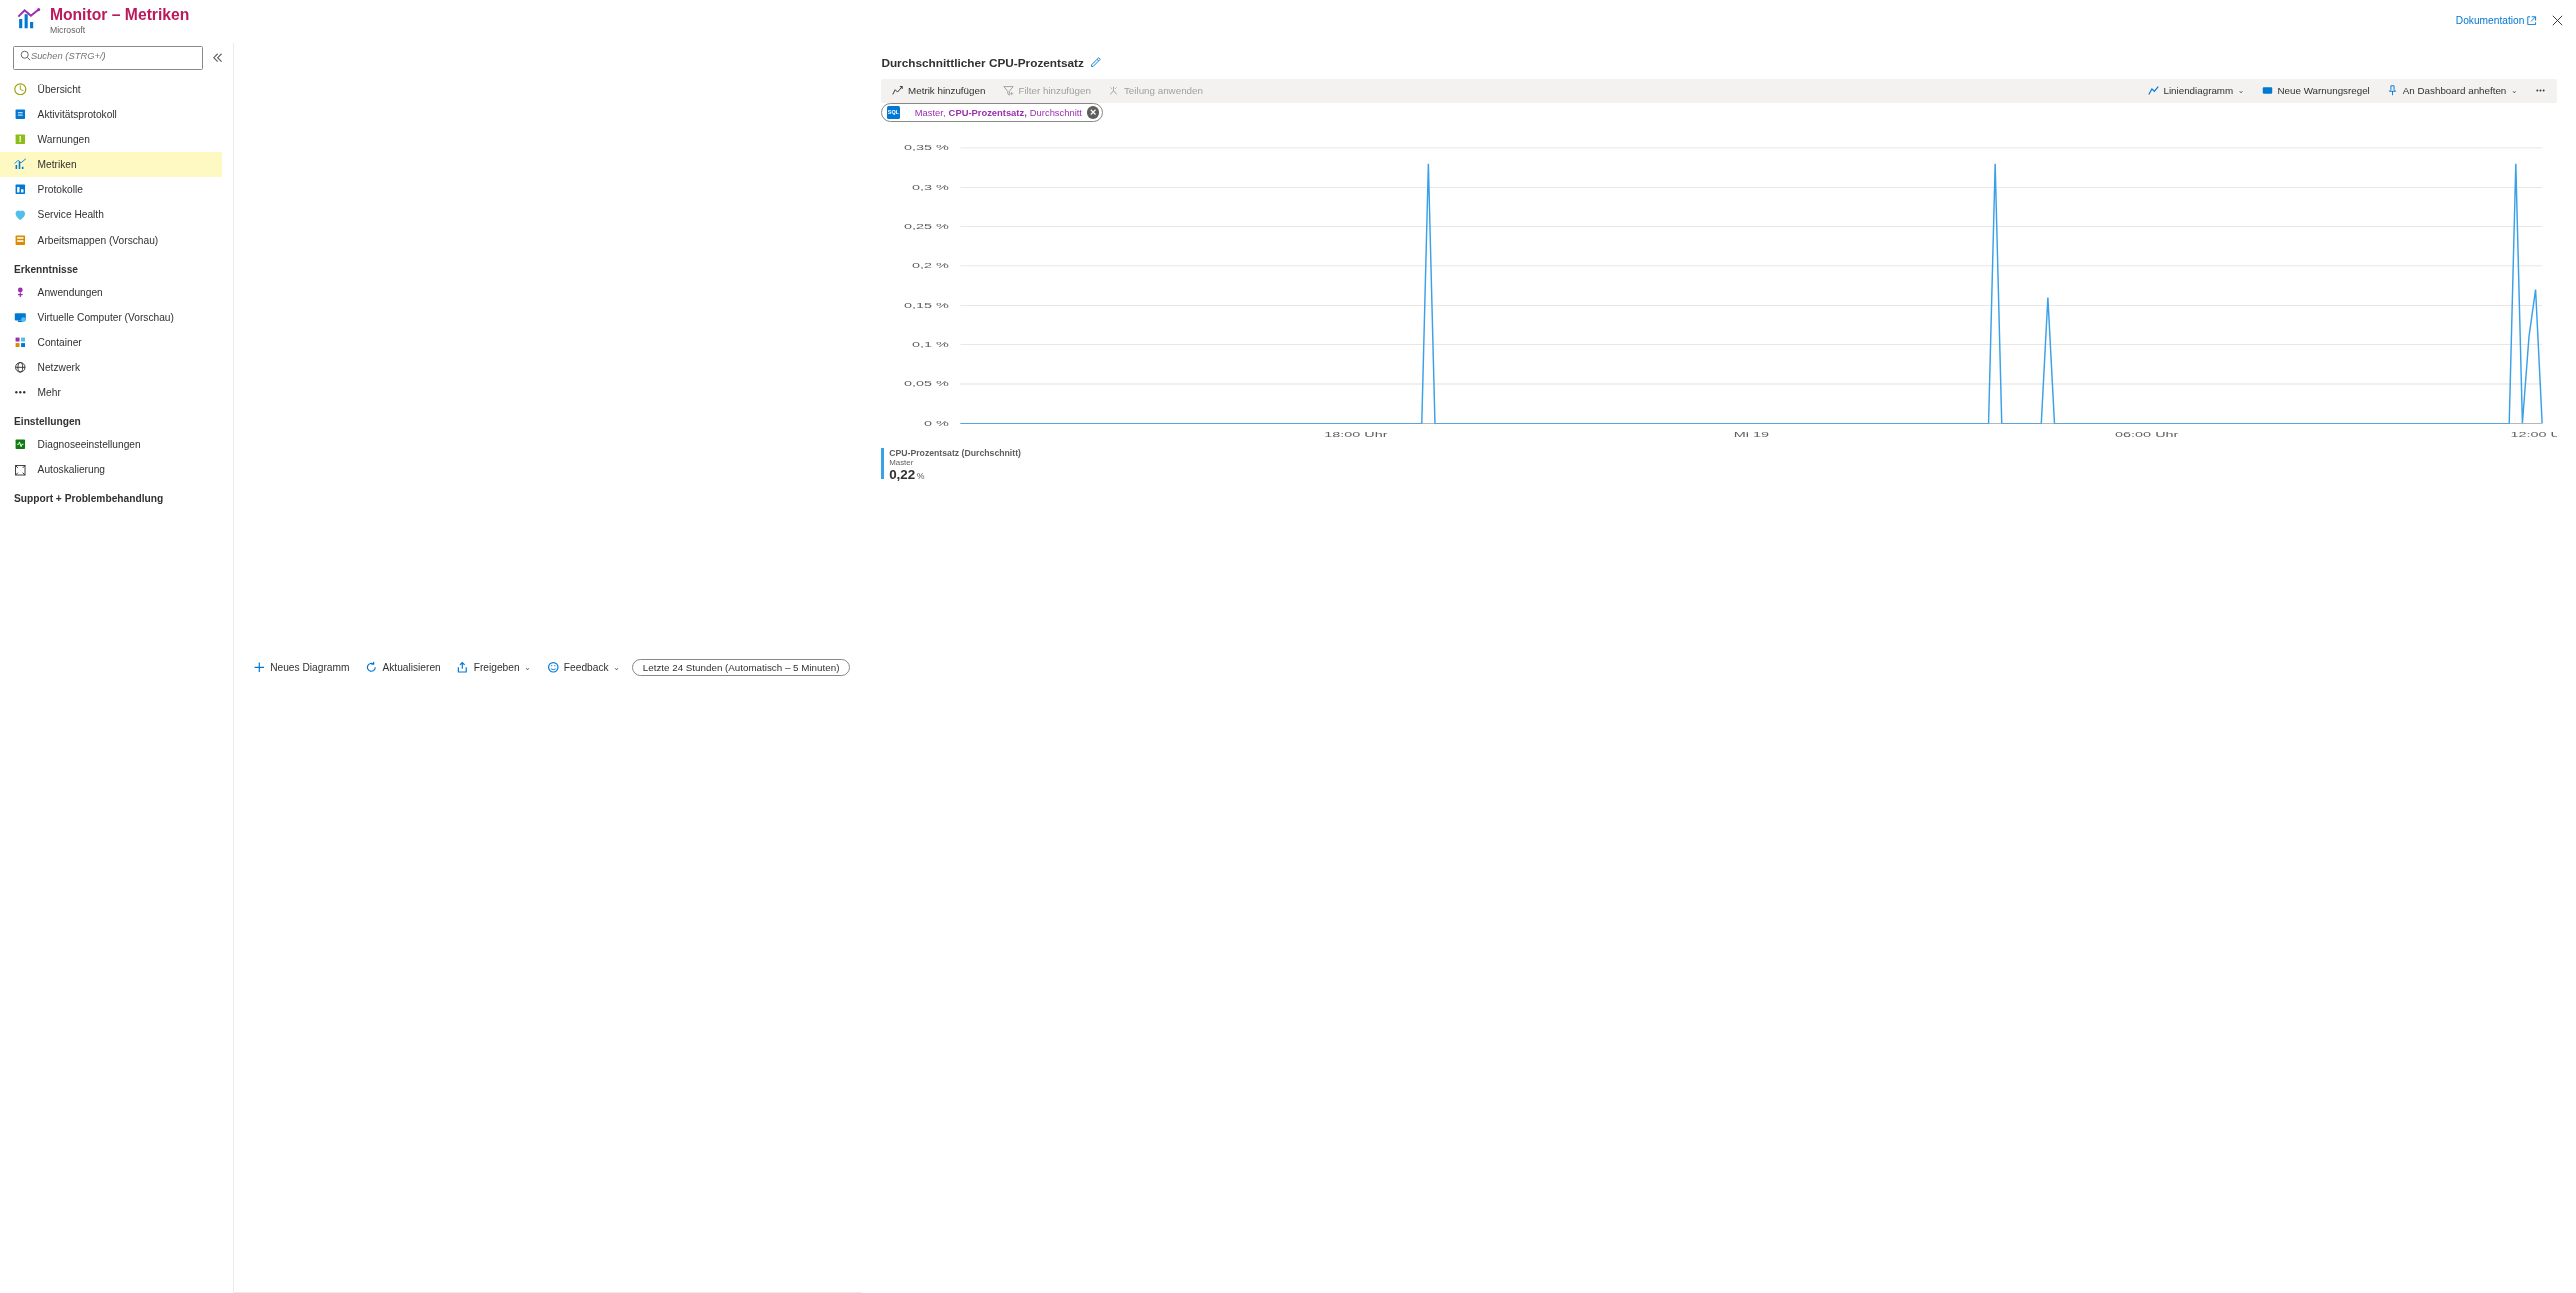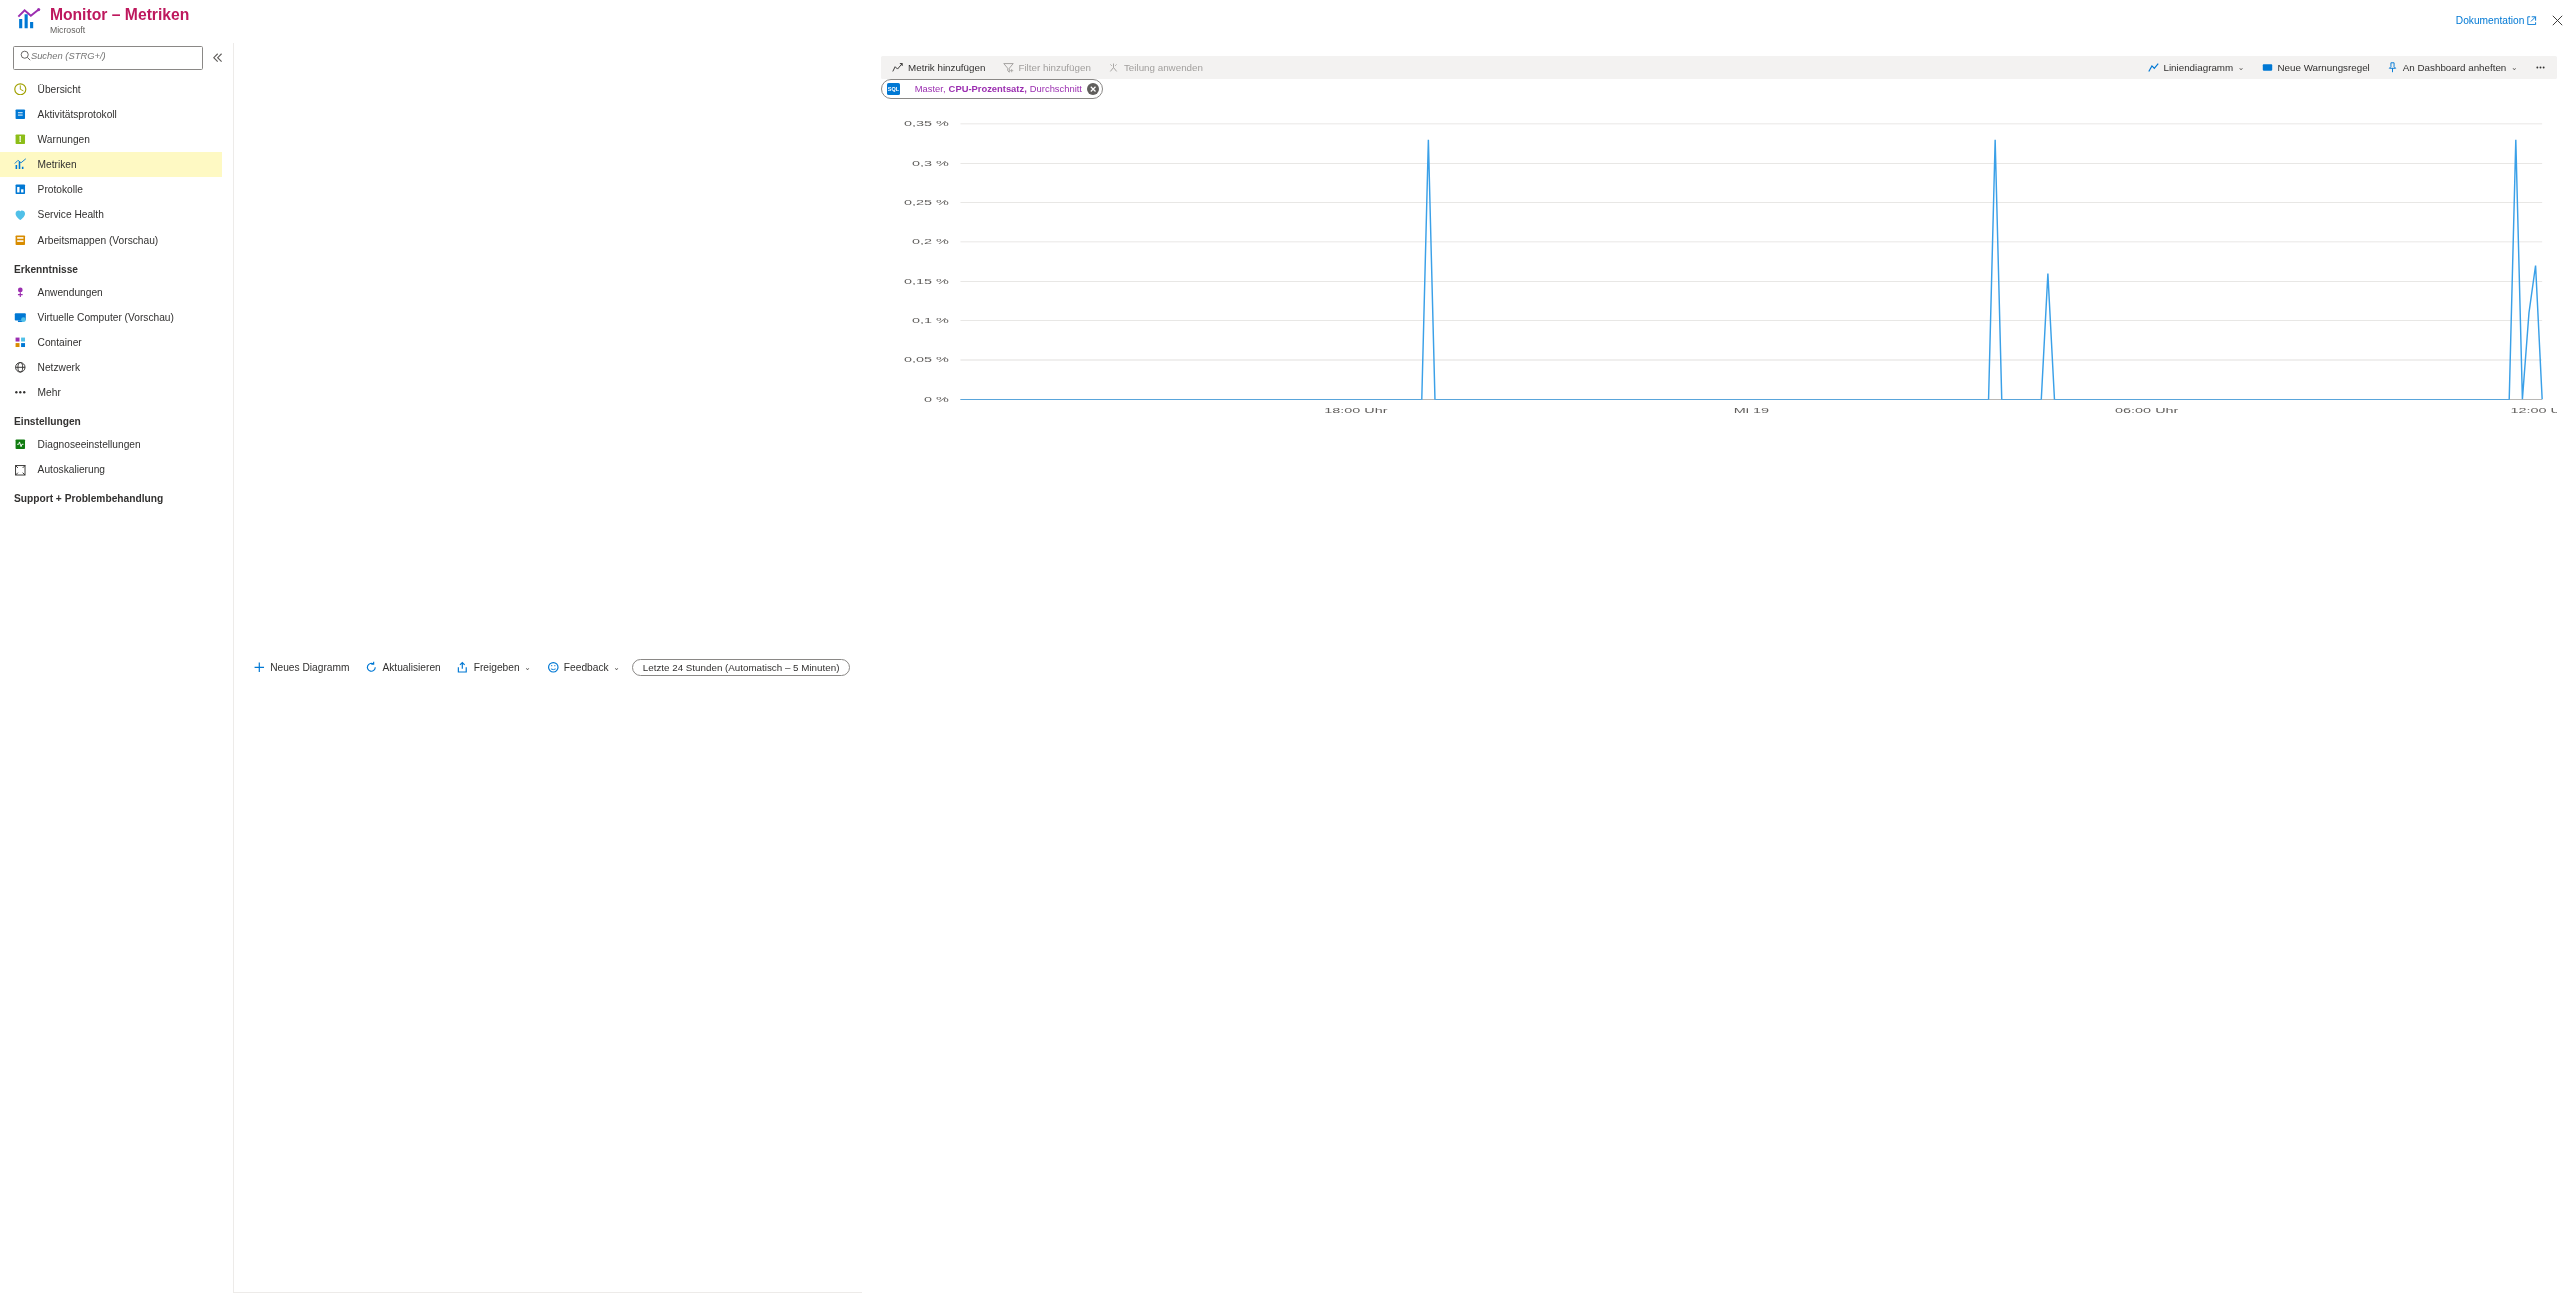--- a/index.html
+++ b/index.html
@@ -297,20 +297,26 @@
               <path d="M5 10 Q8 12 11 10" stroke="#0078d4" stroke-width="1.2" fill="none"></path>
             </svg>
           <span>Feedback</span>
           <span class="chev">⌄</span>
         </div>
         <div class="toolbar-spacer"></div>
         <div class="time-pill">Letzte 24 Stunden (Automatisch – 5 Minuten)</div>
       </div>
 
       <div class="content">
+        <div class="chart-title-row">
+          <div class="chart-title">Durchschnittlicher CPU-Prozentsatz</div>
+          <svg width="11" height="11" viewBox="0 0 14 14" style="cursor:pointer">
+              <path d="M2 12 L2 10 L9 3 L11 5 L4 12 Z M9 3 L11 1 L13 3 L11 5" stroke="#0078d4" stroke-width="1.2" fill="none"></path>
+            </svg>
+        </div>
 
         <div class="chart-toolbar">
           <div class="ct-btn">
             <svg width="11" height="11" viewBox="0 0 14 14">
                 <path d="M1 12 L4 6 L7 9 L13 2" stroke="#323130" stroke-width="1.2" fill="none"></path>
                 <path d="M10 2 L13 2 L13 5" stroke="#323130" stroke-width="1.2" fill="none"></path>
               </svg>
             <span>Metrik hinzufügen</span>
           </div>
           <div class="ct-btn disabled">
@@ -388,17 +394,25 @@
               <text class="y-label" x="47" y="8" text-anchor="end">0,35 %</text>
               <line class="axisline" x1="55" y1="355" x2="1150" y2="355"></line>
               <text class="x-label" x="328.75" y="372" text-anchor="middle">18:00 Uhr</text>
               <text class="x-label" x="602.5" y="372" text-anchor="middle">Mi 19</text>
               <text class="x-label" x="876.25" y="372" text-anchor="middle">06:00 Uhr</text>
               <text class="x-label" x="1150" y="372" text-anchor="middle">12:00 Uhr</text>
               <path class="dataline" d="M55 355 L100.625 355 L146.25 355 L191.875 355 L237.5 355 L283.125 355 L328.75 355 L374.375 355 L378.9375 24.999999999999943 L383.5 355 L420 355 L465.625 355 L511.25 355 L556.875 355 L602.5 355 L648.125 355 L693.75 355 L739.375 355 L766.75 355 L771.3125 24.999999999999943 L775.875 355 L803.2499999999999 355 L807.8125 194.99999999999997 L812.3750000000001 355 L830.625 355 L876.25 355 L921.875 355 L967.5 355 L1013.125 355 L1058.75 355 L1104.375 355 L1127.1875 355 L1131.75 24.999999999999943 L1136.3125 355 L1140.875 245 L1145.4375 184.99999999999997 L1150 355 " stroke="#3aa0e8"></path>
             </svg>
         </div>
 
+        <div class="legend-row">
+          <div class="legend-bar"></div>
+          <div class="legend-txt">
+            <span class="legend-metric">CPU-Prozentsatz (Durchschnitt)</span>
+            <span class="legend-resource">Master</span>
+            <span><span class="legend-value">0,22</span><span class="legend-unit">%</span></span>
+          </div>
+        </div>
       </div>
     </div>
   </div>
 </div>
 
 
 </body></html>

